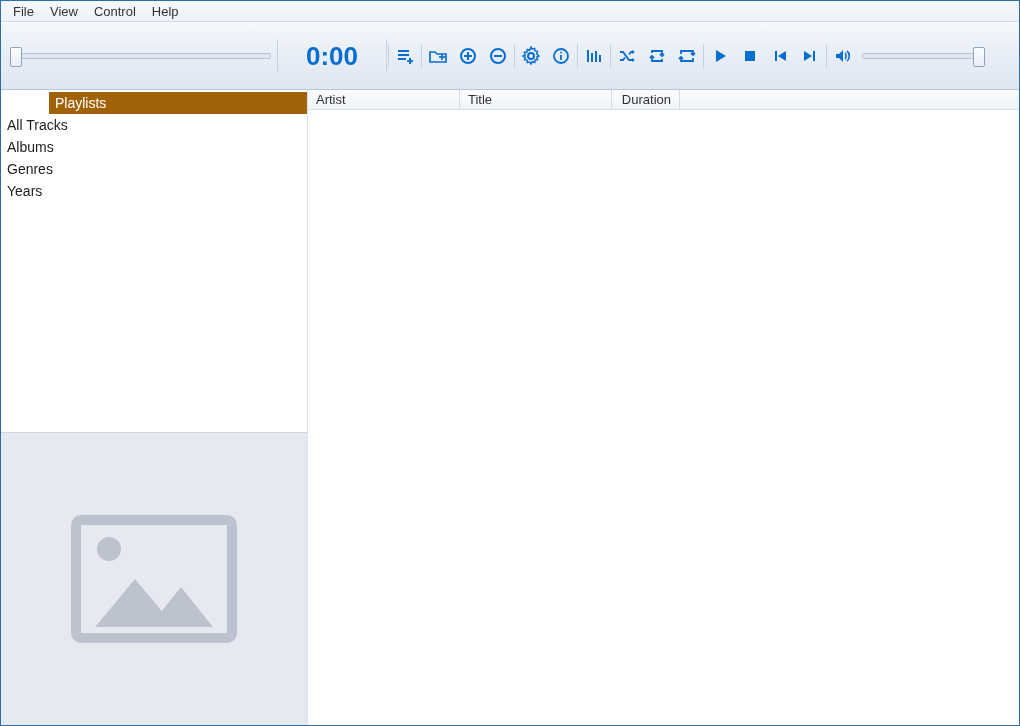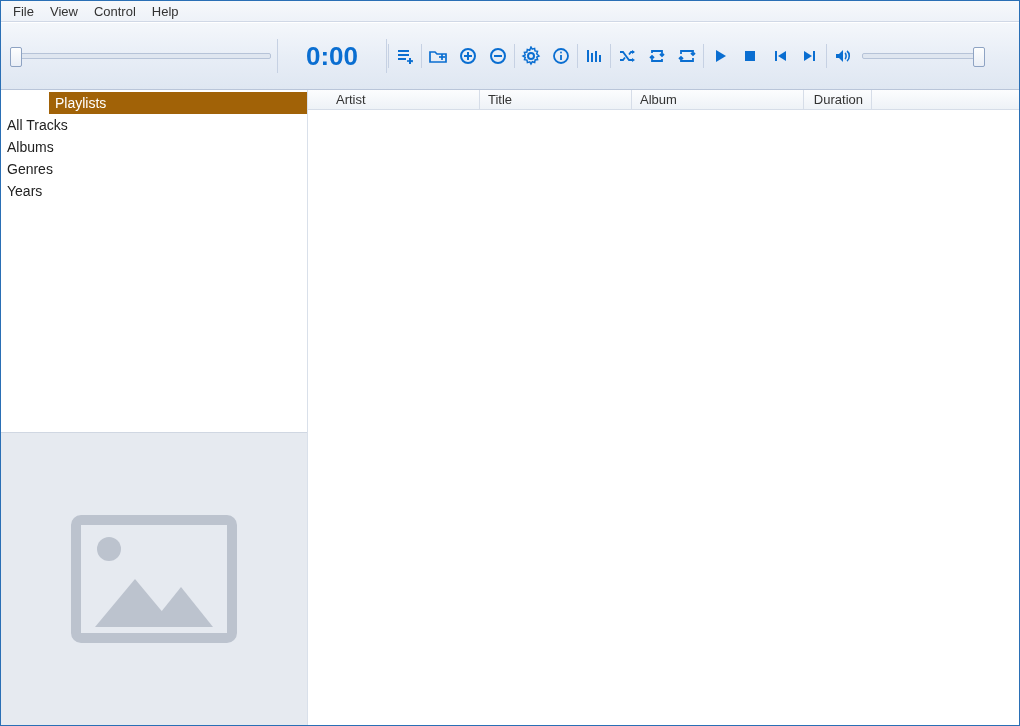--- a/index.html
+++ b/index.html
@@ -253,21 +253,20 @@
   flex-direction: column;
   background: #fff;
 }
 .list-header {
   height: 19px;
   background: linear-gradient(to bottom, #fcfdfe, #eef2f7);
   border-bottom: 1px solid #d6dde8;
   display: flex;
   font-size: 13px;
   color: #333;
-  padding-left: 20px;
 }
 .list-header .col {
   border-right: 1px solid #d6dde8;
   padding: 1px 8px;
   box-sizing: border-box;
   display: flex;
   align-items: center;
 }
 .col.artist { width: 152px; }
 .col.title { width: 152px; }
@@ -427,20 +426,19 @@
         <div class="art-placeholder">
           <div class="sun"></div>
           <div class="mountains"></div>
         </div>
       </div>
     </div>
     <div class="listview">
       <div class="list-header">
         <div class="col artist">Artist</div>
         <div class="col title">Title</div>
-        <div class="col album">Album</div>
         <div class="col duration">Duration</div>
         <div class="col filler"></div>
       </div>
       <div class="list-body"></div>
     </div>
   </div>
 </div>
 
 </body></html>

